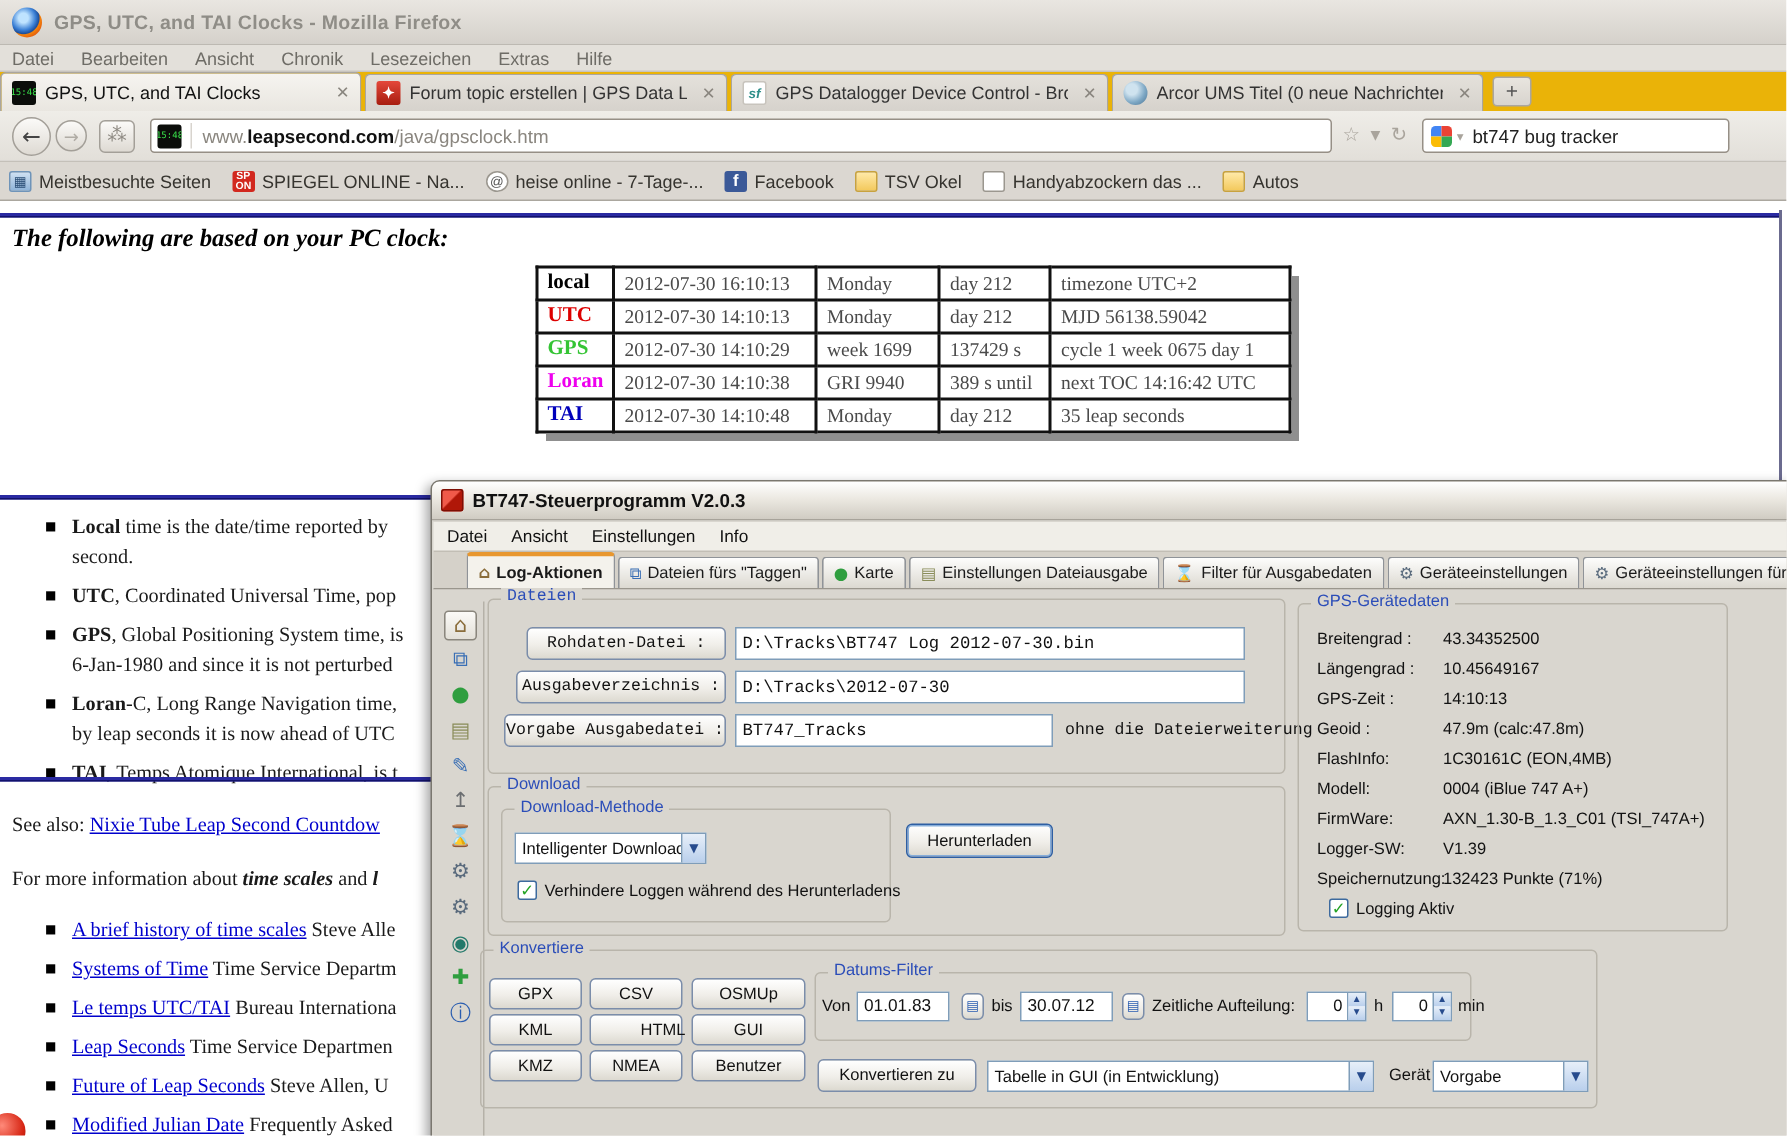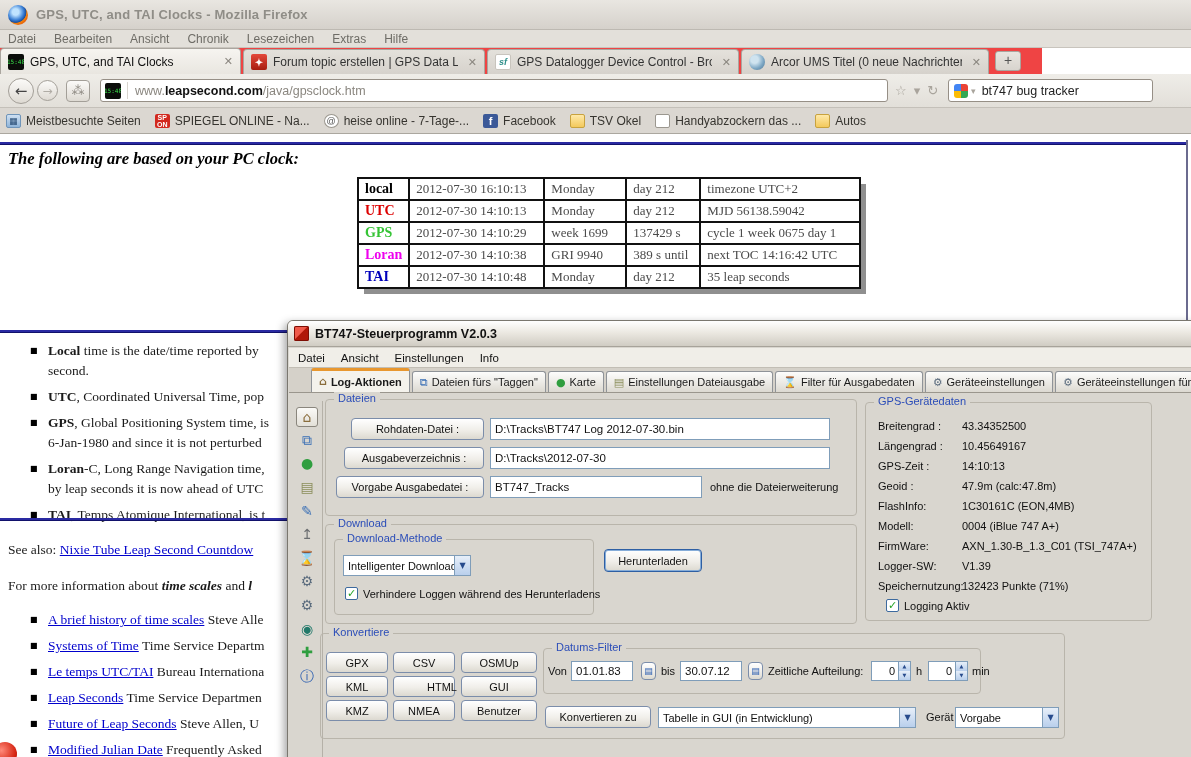--- a/index.html
+++ b/index.html
@@ -9,21 +9,21 @@
 
   
   #titlebar { left:0; top:0; width:1191px; height:30px; background:linear-gradient(#e9e6e1,#d5d1cb); border-bottom:1px solid #bdb9b2; display:flex; align-items:center; }
   .ff-icon { width:20px; height:20px; margin:0 8px 0 8px; border-radius:50%;
     background:radial-gradient(circle at 38% 35%, #bfe3ff 0 18%, #3a7fd5 45%, #1c4f9c 58%, #f4820b 62%, #d9480f 85%, #8c2b06 100%); }
   #titlebar .ttl { color:#8f8d87; font-size:13px; font-weight:bold; letter-spacing:.2px; }
 
   #menubar { left:0; top:30px; width:1191px; height:18px; background:#e3e0da; display:flex; align-items:center; gap:18px; padding-left:8px; border-bottom:1px solid #c8c4bd; }
   #menubar .mi { font-size:12px; color:#6e6c66; cursor:default; }
 
-  #tabbar { left:0; top:48px; width:1042px; height:26px; background:#ef4444; display:flex; align-items:flex-end; }
+  #tabbar { left:0; top:48px; width:1191px; height:26px; background:#eab308; display:flex; align-items:flex-end; }
   .btab { height:25px; display:flex; align-items:center; gap:6px; padding:0 7px; font-size:12px; color:#333;
     background:linear-gradient(#e4e1db,#d6d2cc); border:1px solid #aaa69f; border-bottom:none; border-radius:4px 4px 0 0; margin-right:2px; overflow:hidden; }
   .btab.active { background:linear-gradient(#f6f4f0,#e9e6e0); height:26px; color:#111; }
   .btab .lbl { white-space:nowrap; overflow:hidden; }
   .btab .x { color:#8a867f; font-size:11px; margin-left:4px; }
   .fav { width:16px; height:16px; flex:0 0 16px; border-radius:2px; display:flex; align-items:center; justify-content:center; overflow:hidden; }
   .fav-clock { background:#0b0d0a; color:#39e04a; font-family:"DejaVu Sans Mono",monospace; font-size:6px; line-height:5px; text-align:center; }
   .fav-red { background:linear-gradient(#e4483a,#a71d10); color:#fff; font-size:10px; font-weight:bold; }
   .fav-sf { background:#fff; border:1px solid #c8c4bd; color:#2f8f8a; font-size:9px; font-weight:bold; font-style:italic; }
   .fav-globe { background:radial-gradient(circle at 35% 35%, #cfe3ef 0 25%, #7da7c4 60%, #48708f 100%); border-radius:50%; }
@@ -340,21 +340,21 @@
       <span class="rico" style="top:101px;color:#3a6fb5">✎</span>
       <span class="rico" style="top:124px;color:#6b6e71">↥</span>
       <span class="rico" style="top:148px;color:#b08c3f">⌛</span>
       <span class="rico" style="top:171px;color:#5a6b7d">⚙</span>
       <span class="rico" style="top:195px;color:#5a6b7d">⚙</span>
       <span class="rico" style="top:219px;color:#22796a">◉</span>
       <span class="rico" style="top:242px;color:#2f9e3f">✚</span>
       <span class="rico" style="top:266px;color:#2a5db0">ⓘ</span>
     </div>
 
-    <div class="grp" style="left:36px; top:6px; width:532px; height:117px;">
+    <div class="grp" style="left:36px; top:6px; width:532px; height:117px;font-family:Liberation Mono, monospace;">
       <span class="gt">Dateien</span>
       <div class="xbtn" style="right:372px; top:18px; width:133px; height:22px;">Rohdaten-Datei :</div>
       <div class="xfield" style="left:164px; top:18px; width:340px; height:22px;">D:\Tracks\BT747 Log 2012-07-30.bin</div>
       <div class="xbtn" style="right:372px; top:47px; width:140px; height:22px;">Ausgabeverzeichnis :</div>
       <div class="xfield" style="left:164px; top:47px; width:340px; height:22px;">D:\Tracks\2012-07-30</div>
       <div class="xbtn" style="right:372px; top:76px; width:148px; height:22px;">Vorgabe Ausgabedatei :</div>
       <div class="xfield" style="left:164px; top:76px; width:212px; height:22px;">BT747_Tracks</div>
       <span class="note" style="left:384px; top:81px;">ohne die Dateierweiterung</span>
     </div>
 

